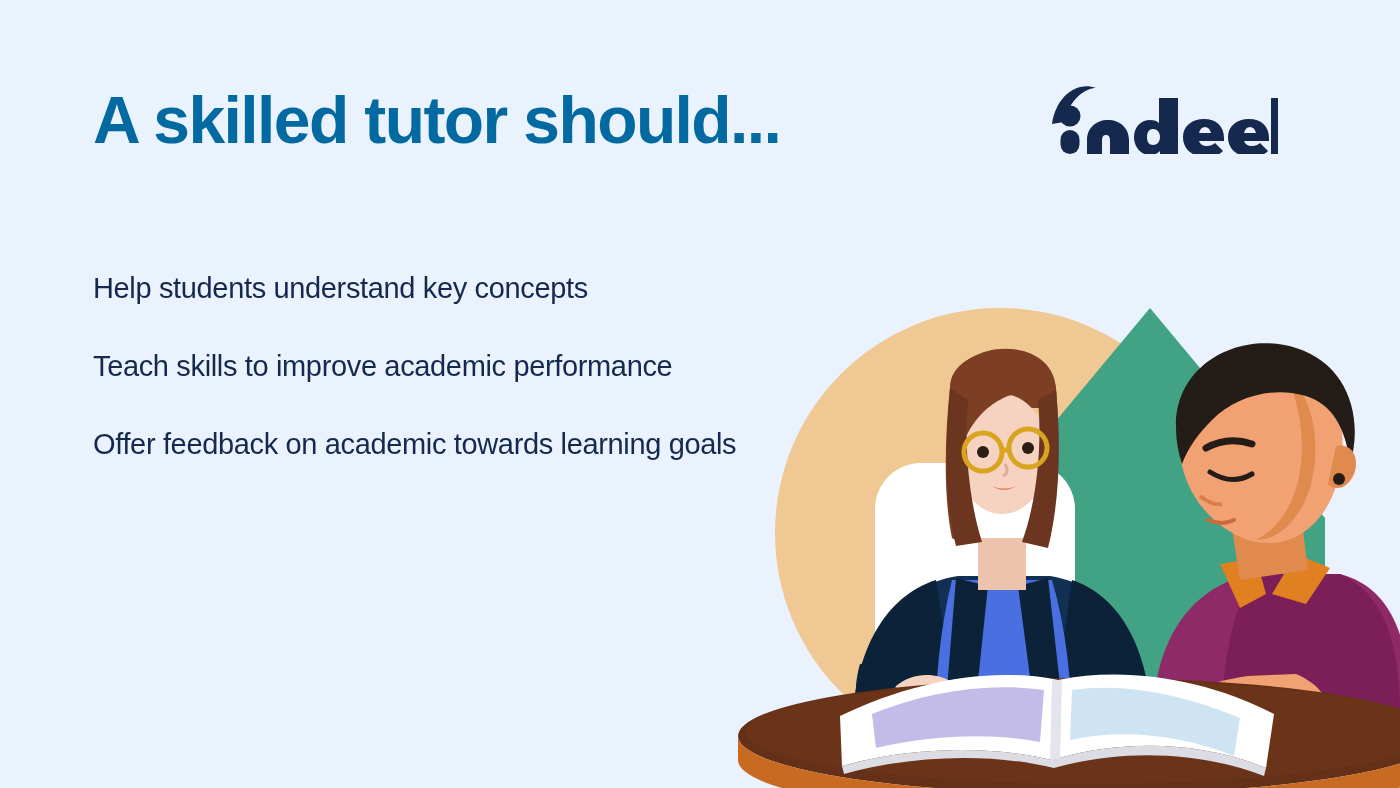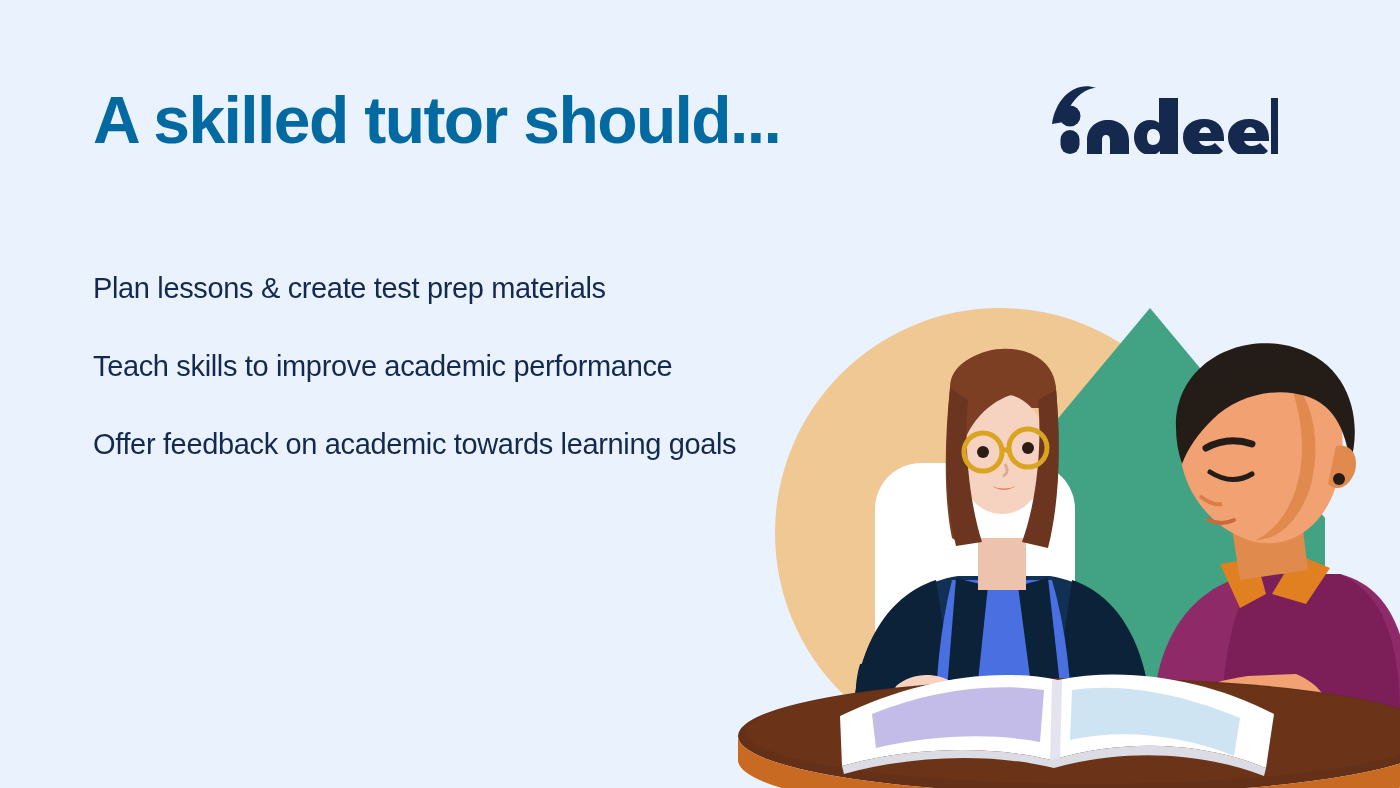--- a/index.html
+++ b/index.html
@@ -100,21 +100,21 @@
         <path d="M182 59 c0-11 9-18 21-18 c12 0 20 7 20 19 v3 h-25 c1 3 4 5 8 5 c3 0 6-1 8-3 l8 8
                  c-4 4-10 6-17 6 c-14 0-23-8-23-20 Z
                  M198 55 h12 c-1-4-3-6-6-6 s-5 2-6 6 Z"></path>
 
         <path d="M225 20 h7 v56 h-7 Z"></path>
       </g>
     </svg>
   </div>
 
   <ul class="bullets">
-    <li>Plan lessons &amp; create test prep materials</li>
+    <li>Help students understand key concepts</li>
     <li>Teach skills to improve academic performance</li>
     <li>Offer feedback on academic towards learning goals</li>
   </ul>
 
   <div class="illustration">
     <svg viewBox="0 0 700 520" xmlns="http://www.w3.org/2000/svg">
       <defs>
         <clipPath id="frameClip">
             <rect x="0" y="0" width="700" height="520"></rect>
           </clipPath>

